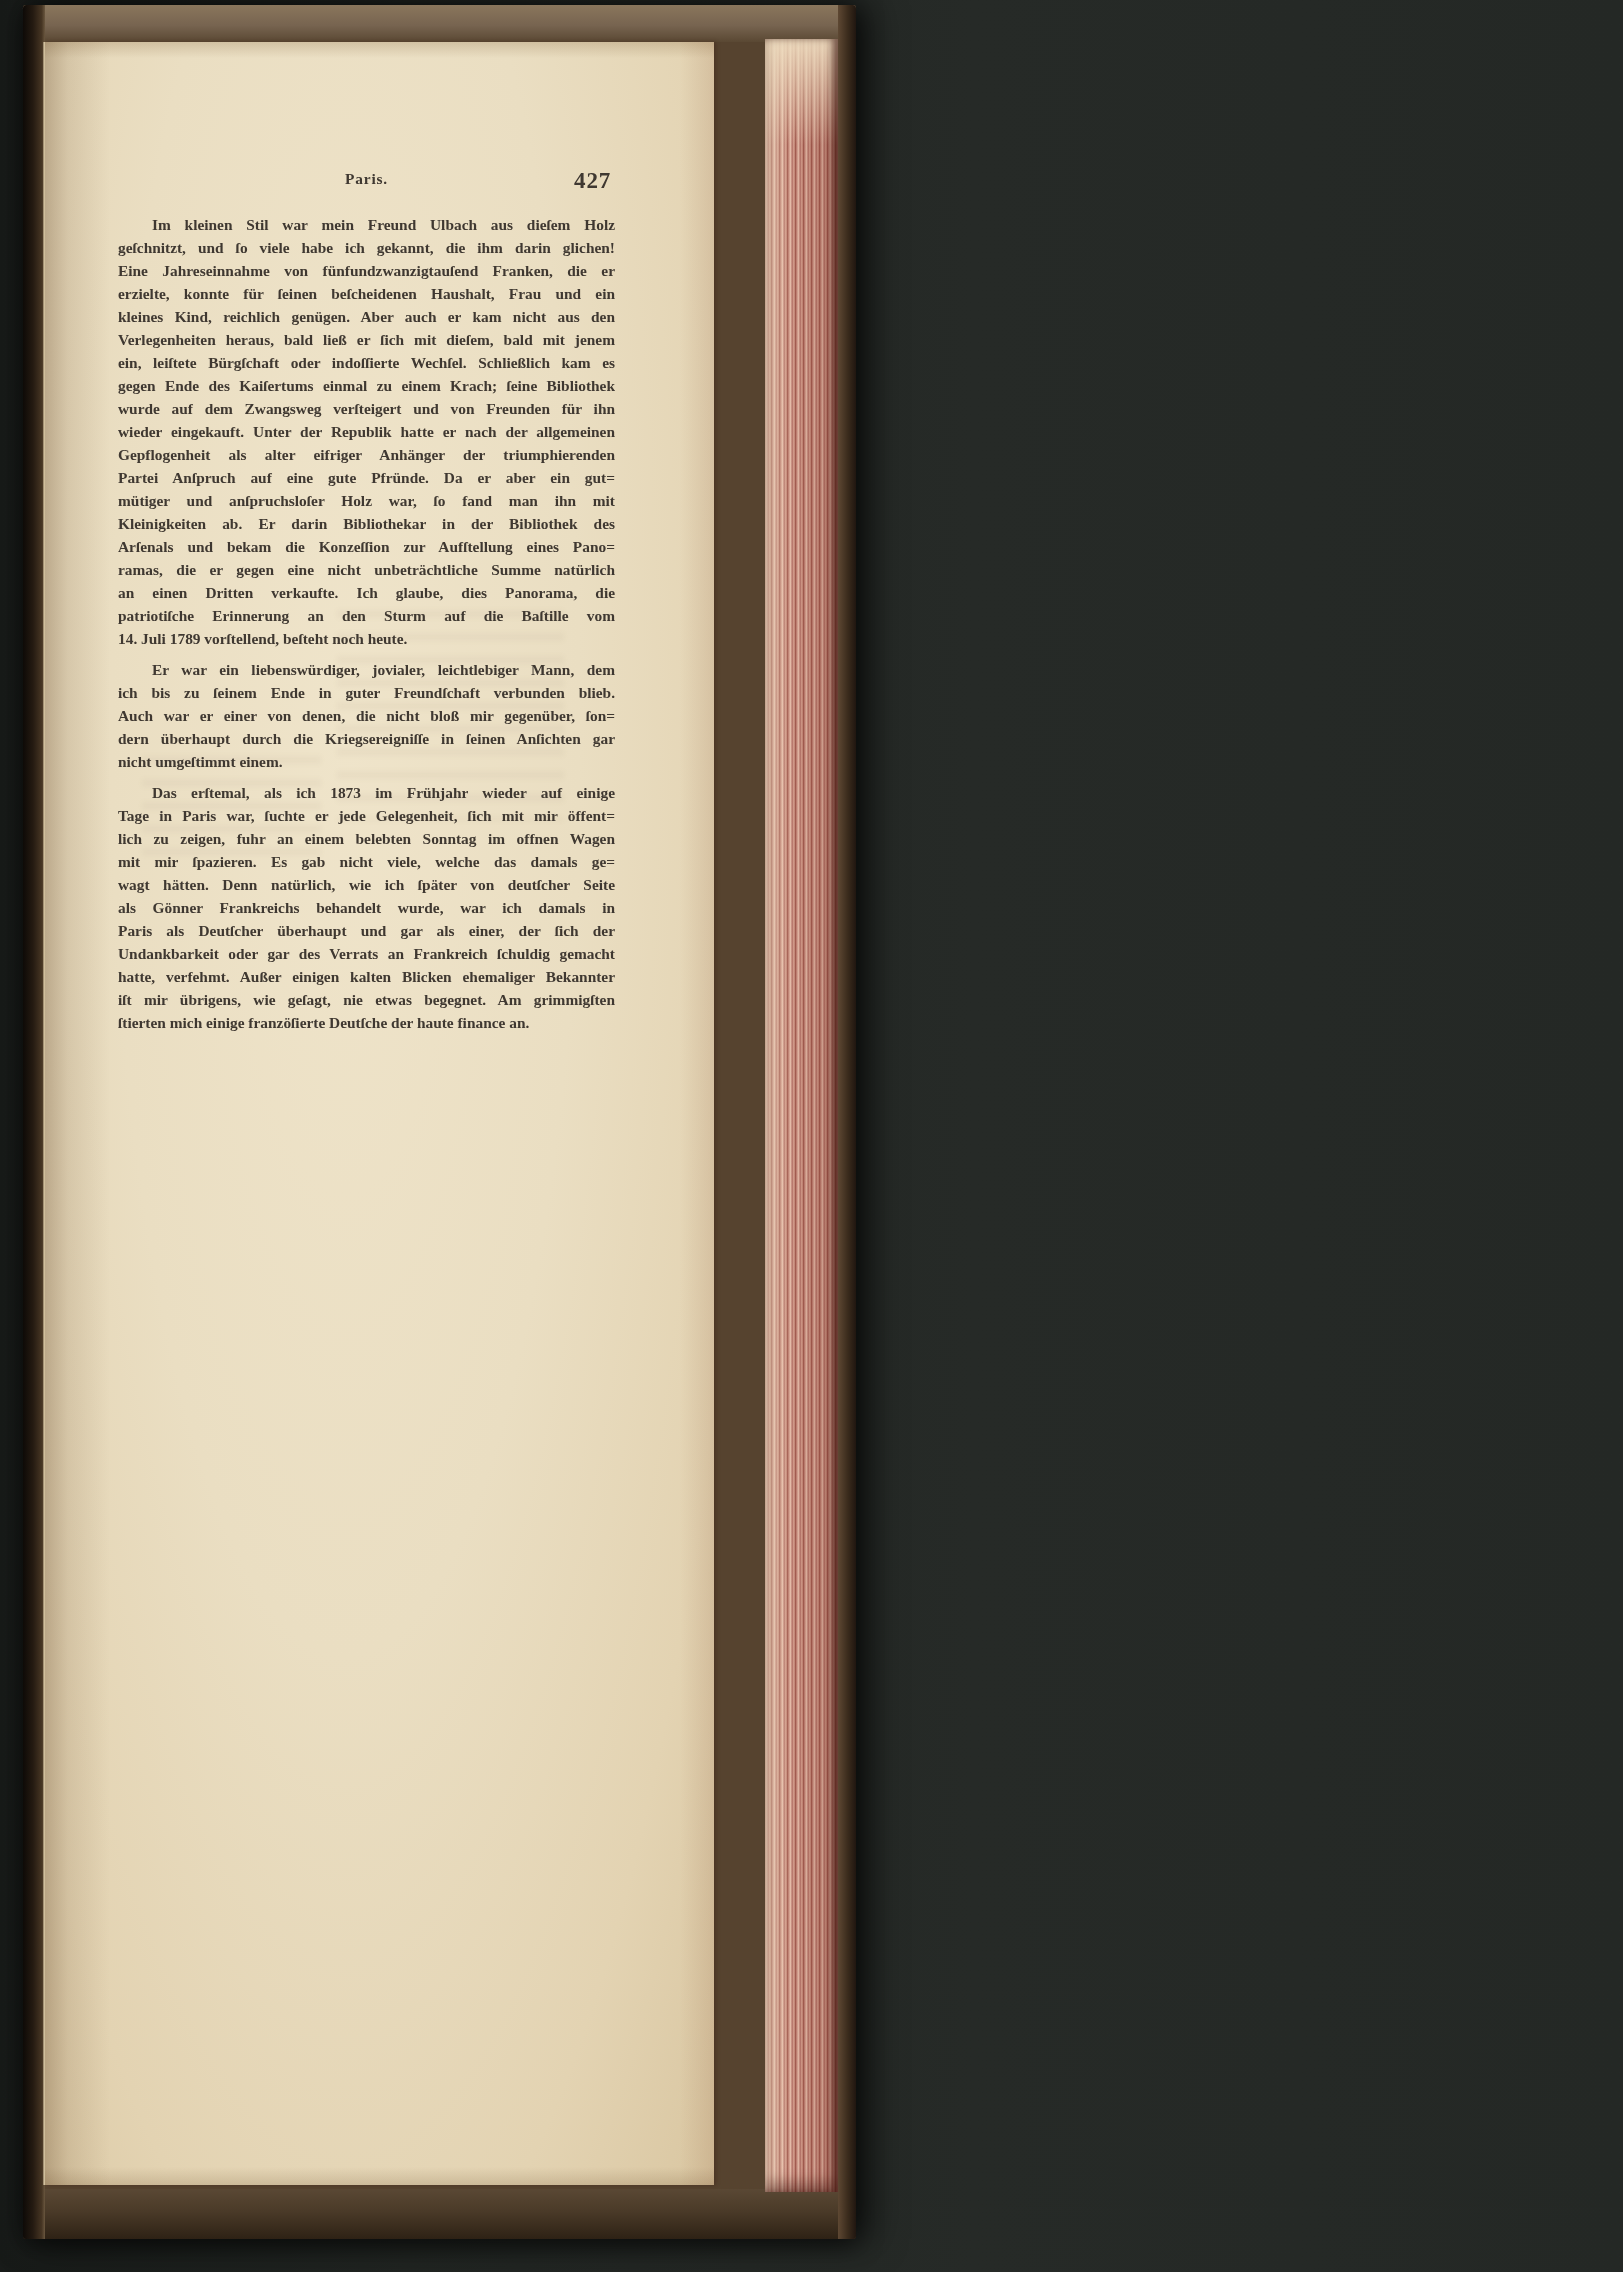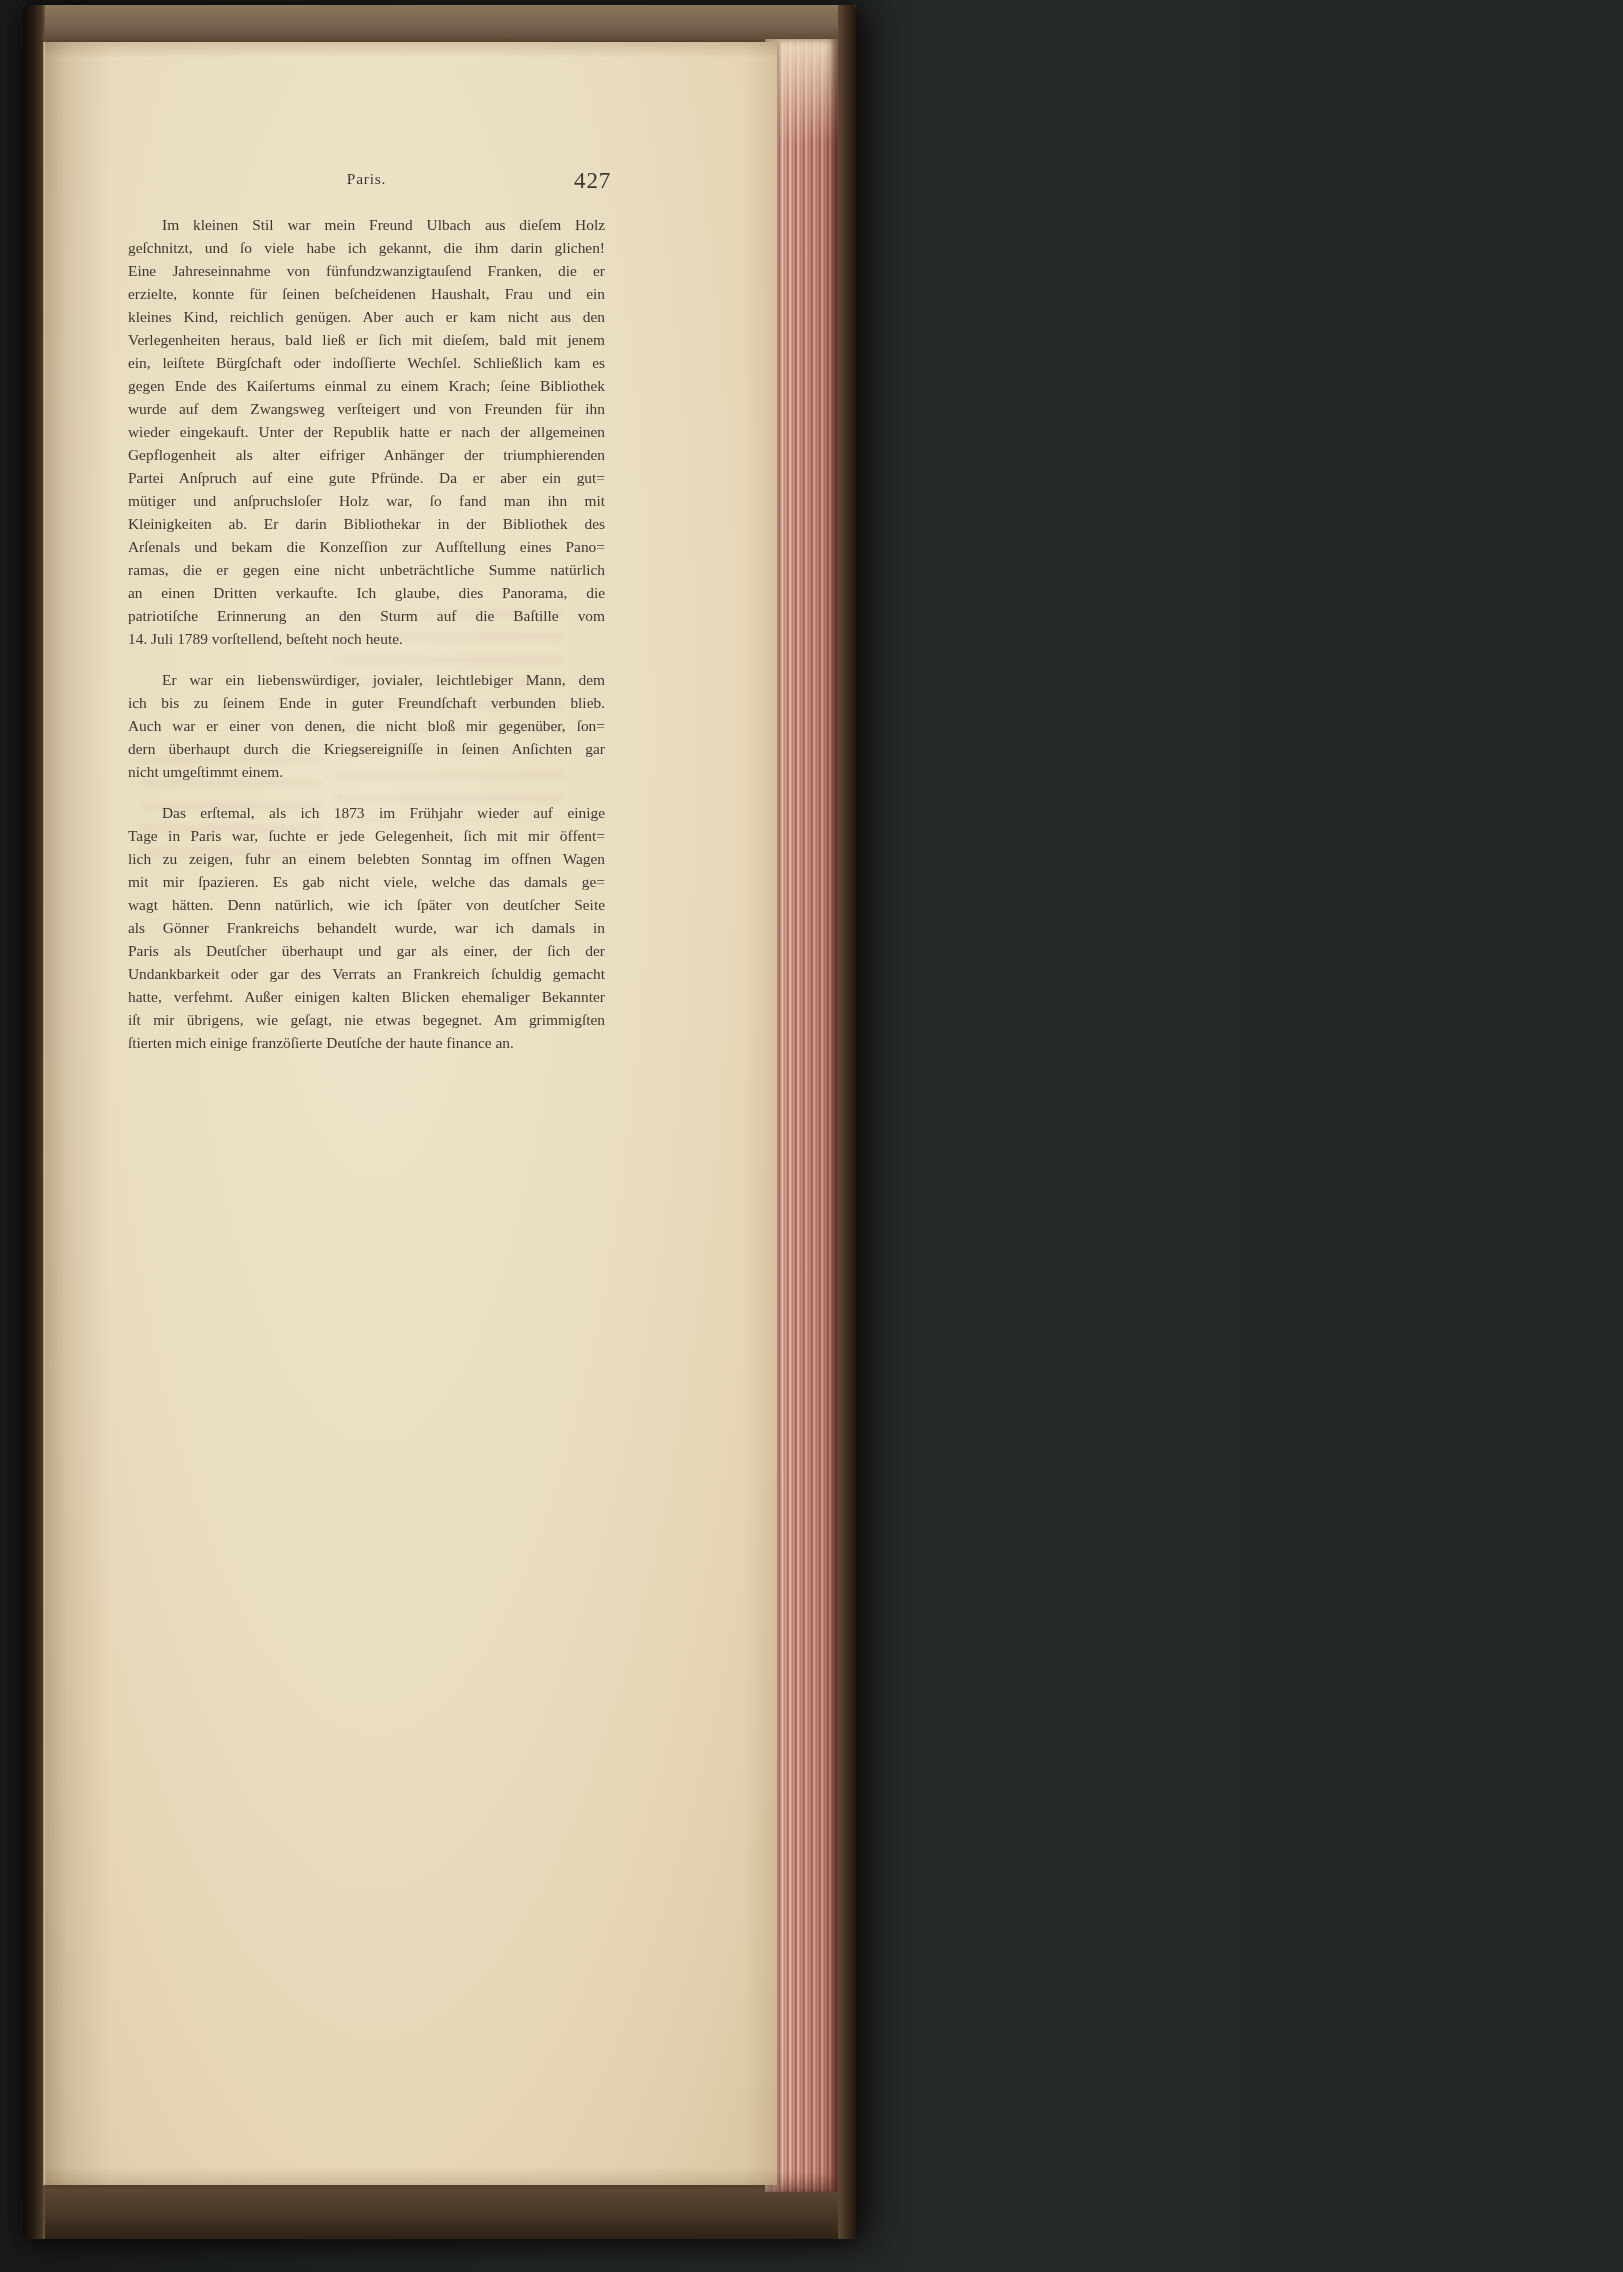--- a/index.html
+++ b/index.html
@@ -52,24 +52,25 @@
       linear-gradient(90deg, rgba(243,228,200,.55) 0%, rgba(220,160,140,0) 35%, rgba(110,40,30,.3) 100%),
       repeating-linear-gradient(90deg,
         #cc9384 0px, #e6bdaa 1.6px, #b27166 3.2px,
         #dba795 4.9px, #a35d51 6.5px, #cc9384 8px);
     box-shadow: inset -5.7px 0 7.3px rgba(55,18,12,.55), inset 0 -11.4px 11.4px rgba(60,20,15,.35);
   }
   
   .page {
     position: absolute;
     left: 22px; top: 37px;
-    width: 732px; height: 2143px;
+    width: 669px; height: 2143px;
     background: radial-gradient(ellipse at 45% 32%,
       #efe4ca 0%, #eadec2 45%, #e3d3b2 78%, #d9c6a1 100%);
     box-shadow: 2.4px 0 4px rgba(60,30,20,.4), -1.6px 0 0 #d8c7a4;
+    font-weight: bold;
   }
   .page::before {               
     content: "";
     position: absolute; inset: 0;
     pointer-events: none;
     background:
       linear-gradient(90deg, rgba(88,58,28,.30) 0%, rgba(88,58,28,.12) 23px, rgba(88,58,28,0) 65px),
       linear-gradient(270deg, rgba(140,90,60,.16) 0%, rgba(140,90,60,0) 34px),
       linear-gradient(180deg, rgba(120,88,48,.22) 0%, rgba(120,88,48,0) 16px),
       linear-gradient(0deg, rgba(110,80,45,.20) 0%, rgba(110,80,45,0) 18px);
@@ -92,21 +93,21 @@
     text-align: center;
     font-size: 15.4px;
     letter-spacing: 0.8px;
   }
   .page-number {
     position: absolute;
     right: 12px; top: -1.6px;
     font-size: 23px;
     letter-spacing: 0.8px;
   }
-  .paragraph { margin: 18px; }
+  .paragraph { margin: 8px; }
   .line {
     height: 23px;
     line-height: 23px;
     font-size: 15.4px;
     text-align: justify;
     text-align-last: justify;
     overflow: hidden;
     white-space: nowrap;
   }
   .line.first-indented { text-indent: 34px; }

